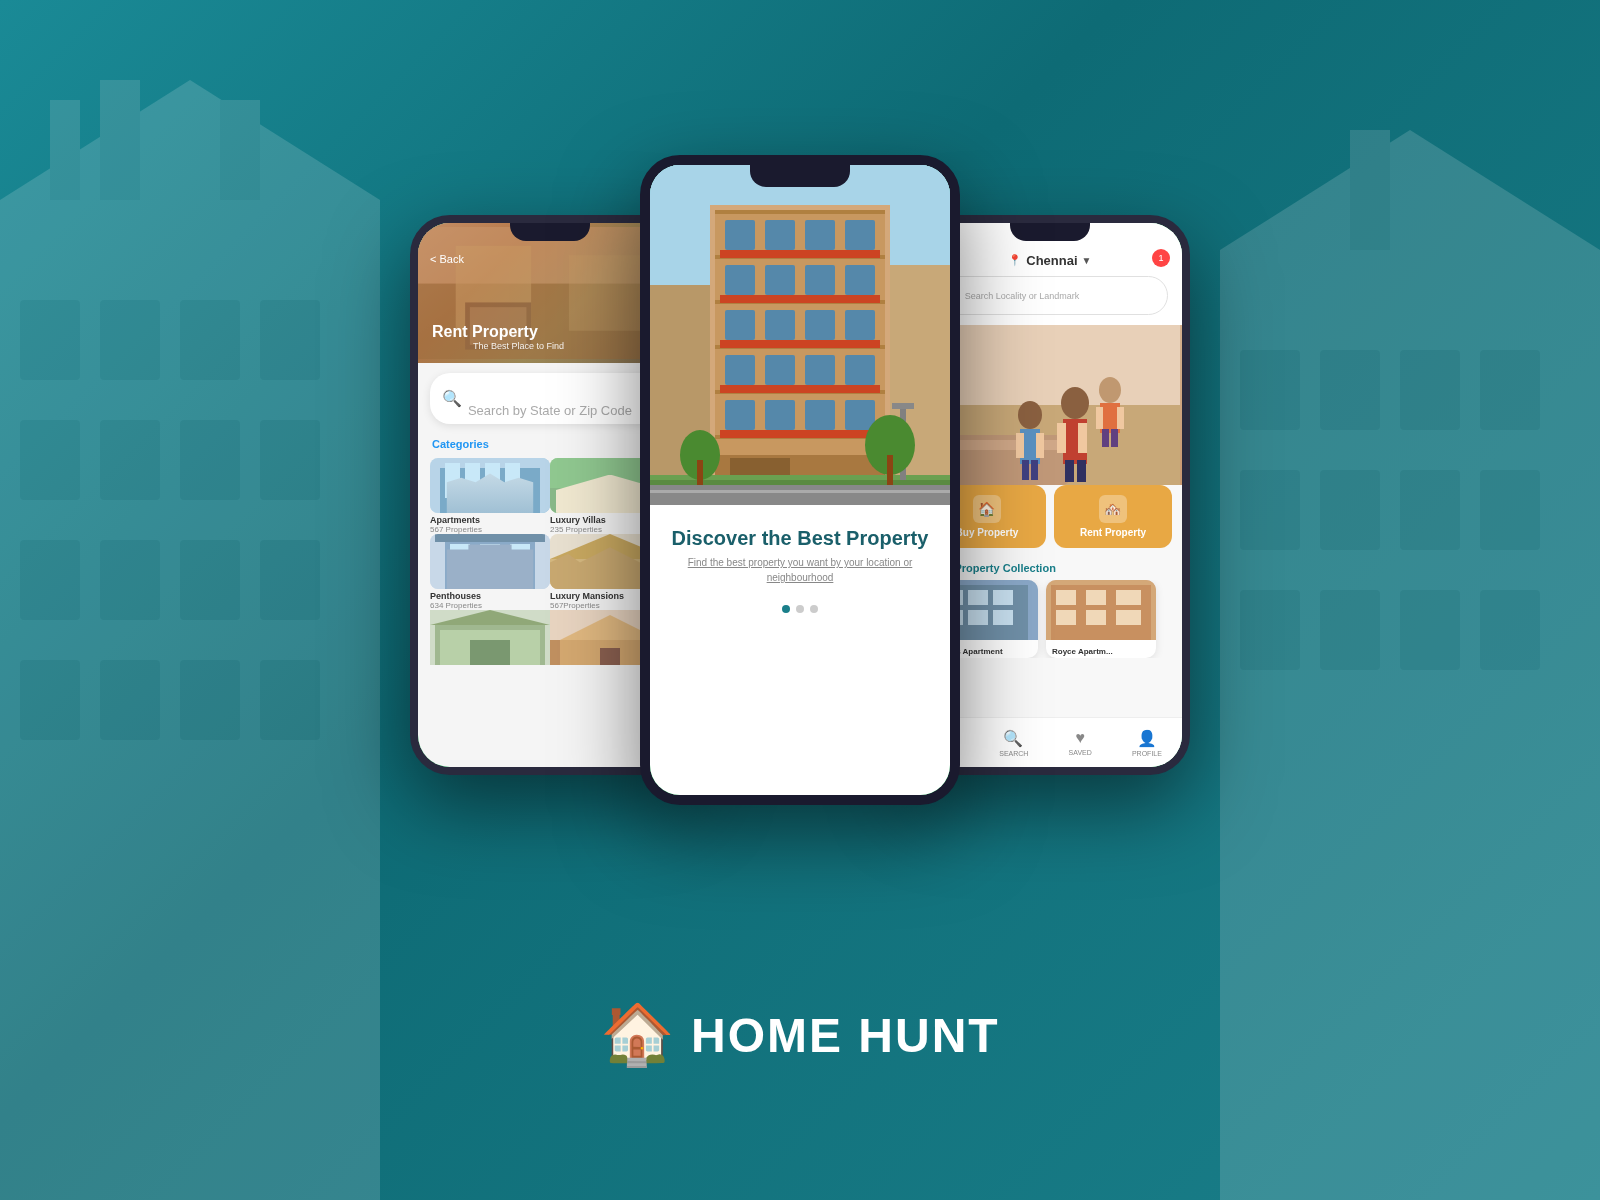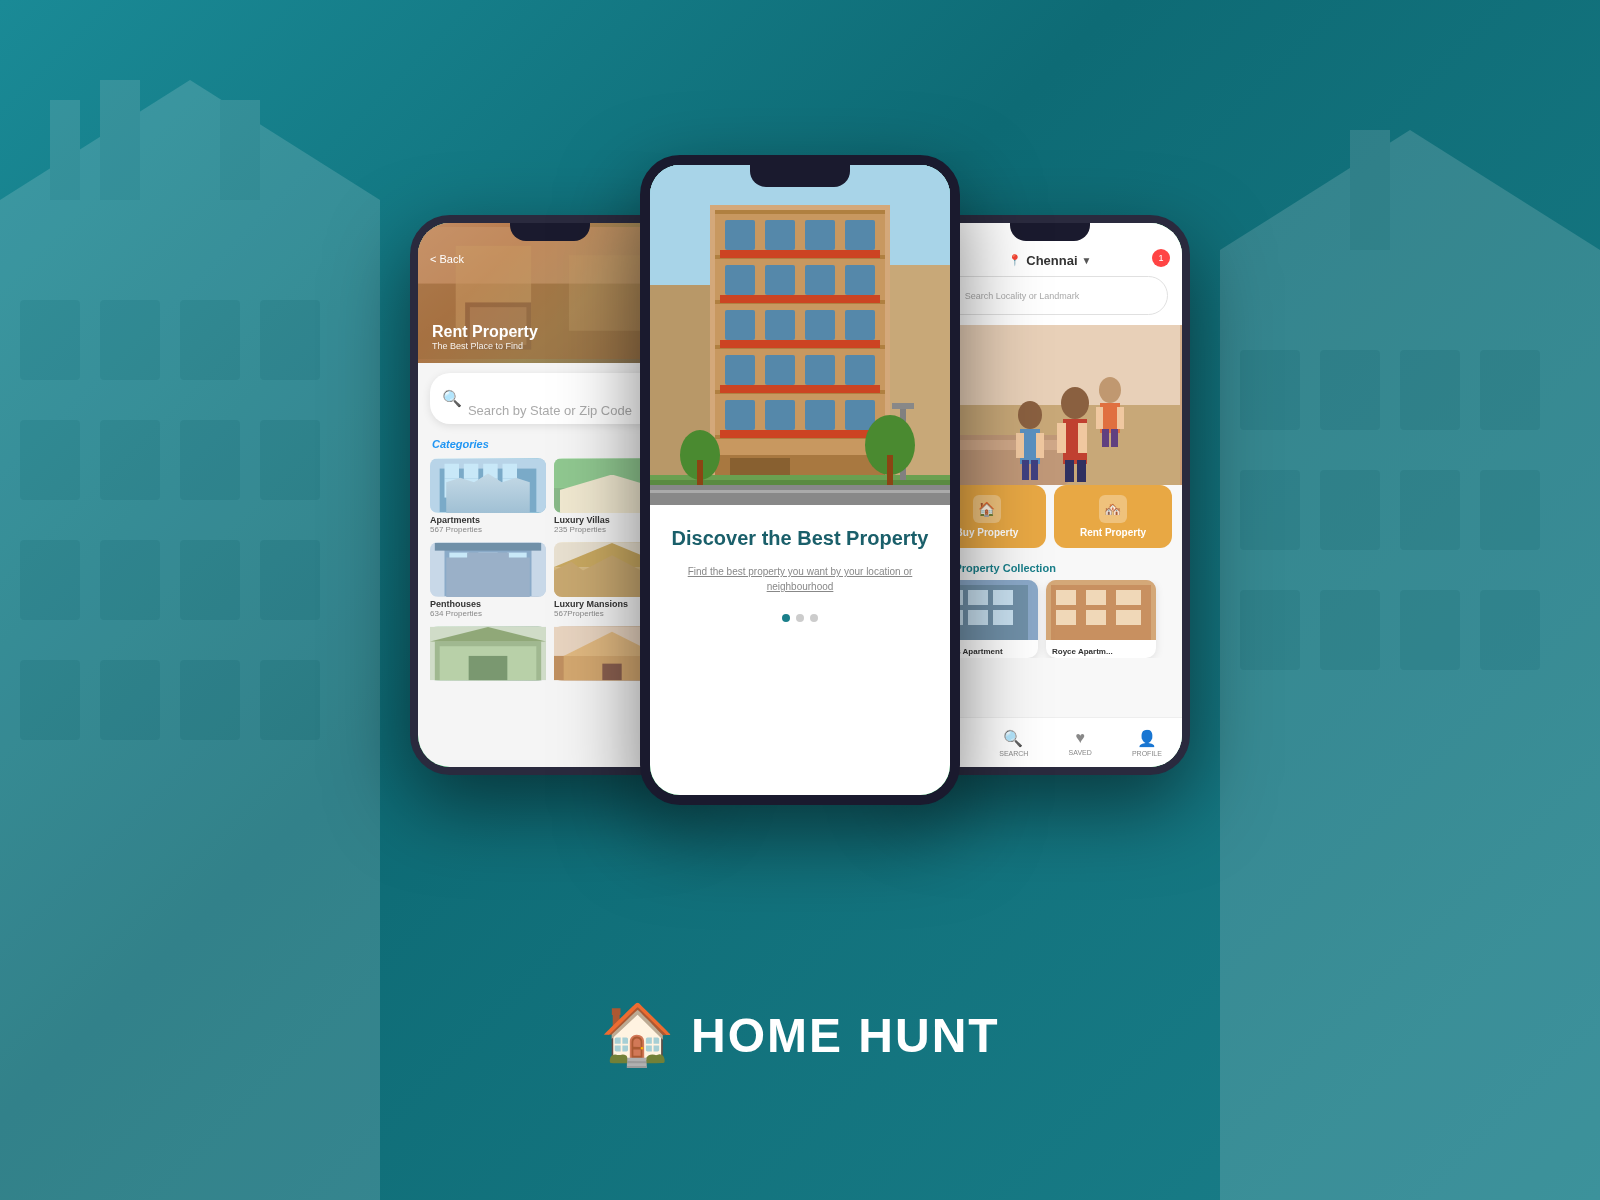--- a/index.html
+++ b/index.html
@@ -145,20 +145,21 @@
       color: white;
       font-size: 16px;
       font-weight: 700;
     }
 
     .rent-subtitle {
       position: relative;
       z-index: 2;
       color: rgba(255,255,255,0.9);
       font-size: 9px;
+      margin-left: 41px;
     }
 
     .search-bar {
       margin: 10px 12px;
       background: white;
       border-radius: 20px;
       padding: 6px 12px;
       display: flex;
       align-items: center;
       gap: 6px;
@@ -169,27 +170,25 @@
       font-size: 13px;
       color: #aaa;
       margin-top: 24px;
     }
 
     .categories-label {
       padding: 4px 14px;
       font-size: 11px;
       font-weight: 700;
       color: #2196F3;
-      font-style: italic;
     }
 
     .cat-grid {
       display: grid;
       grid-template-columns: 1fr 1fr;
-      gap: 8px;
       padding: 4px 12px;
     }
 
     .cat-name {
       font-size: 9px;
       font-weight: 600;
       color: #333;
       margin-top: 2px;
     }
 
@@ -294,21 +293,21 @@
       padding: 20px 20px;
       text-align: center;
       background: white;
     }
 
     .discover-title {
       font-size: 20px;
       font-weight: 800;
       color: #1a5f6a;
       line-height: 1.3;
-      margin-bottom: 13px;
+      margin-bottom: 4px;
     }
 
     .discover-subtitle {
       font-size: 10px;
       color: #888;
       line-height: 1.5;
       margin-bottom: 20px;
       text-decoration: underline;
     }
 

